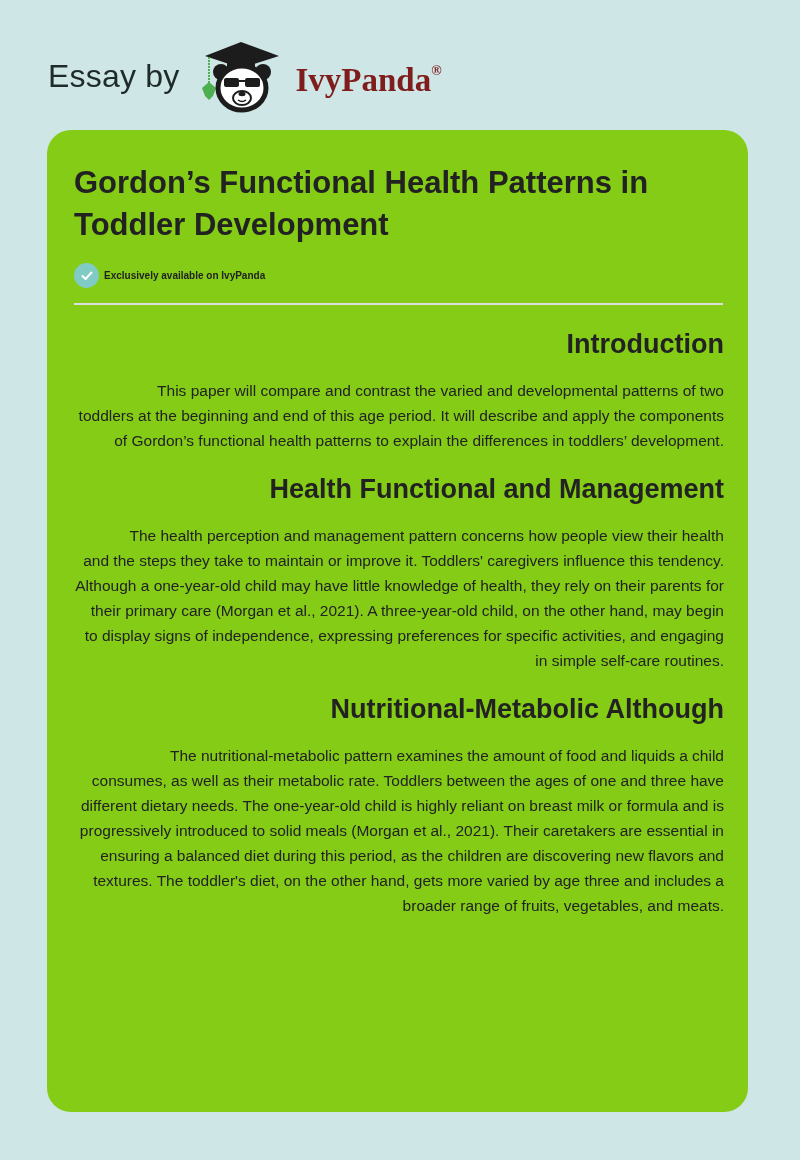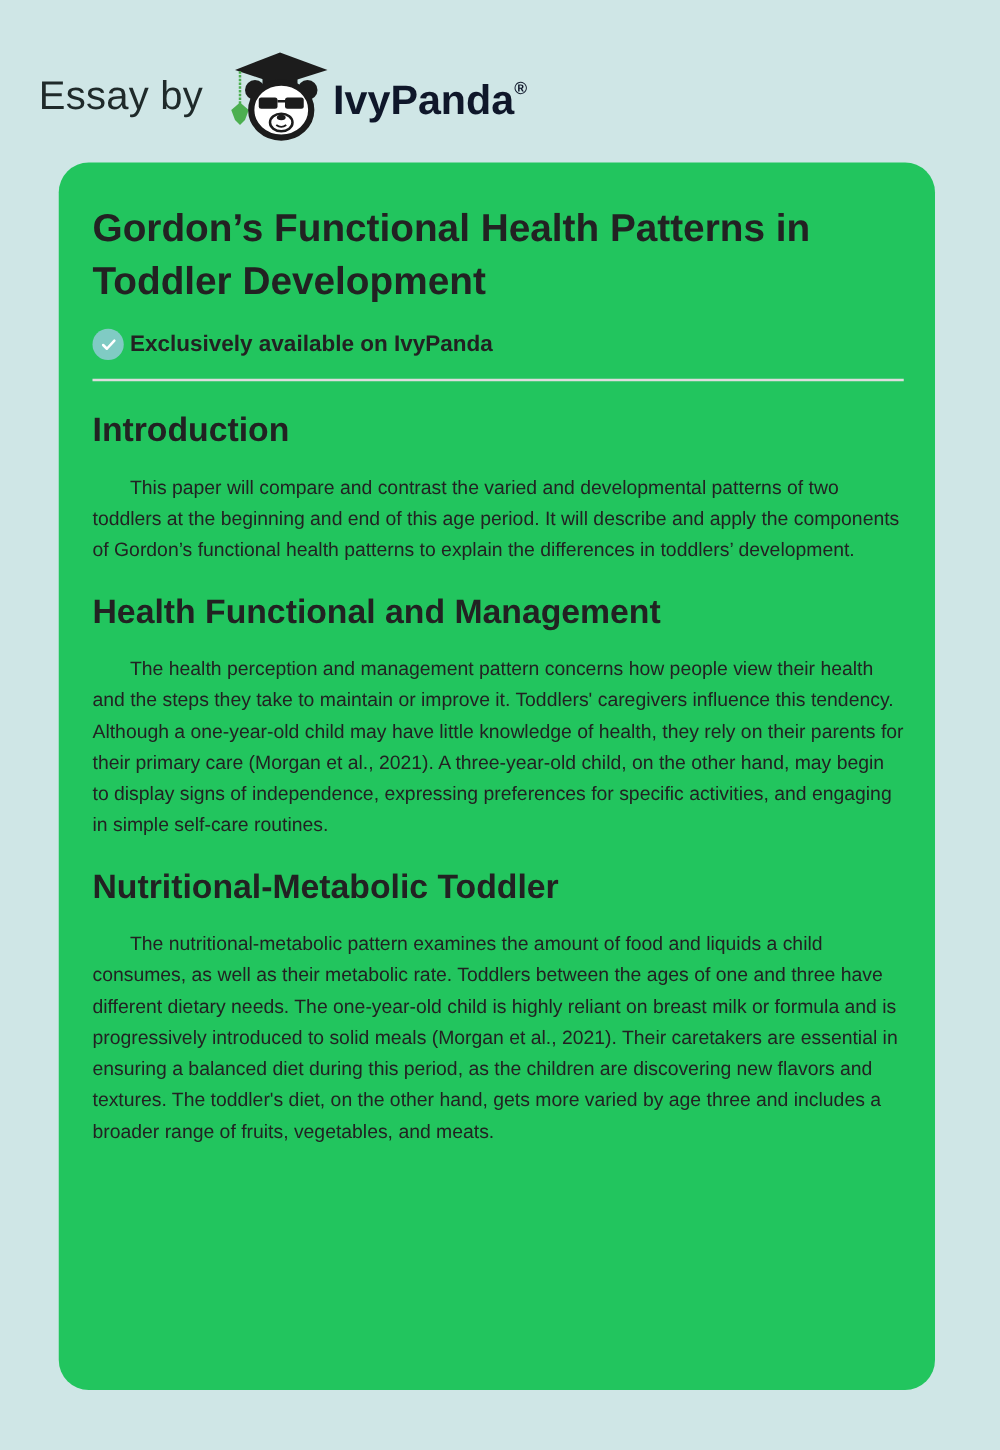--- a/index.html
+++ b/index.html
@@ -5,57 +5,57 @@
   html, body { margin: 0; padding: 0; }
   body {
     width: 800px; height: 1160px;
     background: #cfe6e6;
     position: relative;
     overflow: hidden;
     font-family: "Liberation Sans", sans-serif;
     color: #222;
   }
   .header {
-    position: absolute; left: 31px; top: 36px; height: 80px;
+    position: absolute; left: 48px; top: 36px; height: 80px;
     display: flex; align-items: center; text-align: center;
   }
   .essay-by {
     font-size: 32px; color: #1f2a2a; letter-spacing: 0.2px;
     font-family: "Liberation Sans", sans-serif;
   }
   .logo-mark { margin-left: 18px; width: 86px; height: 76px; }
   .brand {
-    font-family: Liberation Sans, sans-serif; font-weight: bold;
-    font-size: 33px; color: #0f172a; margin-left: 0; margin-top: 8px;
+    font-family: Liberation Serif, serif; font-weight: bold;
+    font-size: 33px; color: #7f1d1d; margin-left: 12px; margin-top: 8px;
   }
   .brand sup { font-size: 14px; position: relative; top: -4px; }
   .card {
     position: absolute; left: 47px; top: 130px; width: 701px; height: 982px;
-    background: #22c55e; border-radius: 24px;
+    background: #84cc16; border-radius: 24px;
   }
   .title {
     position: absolute; left: 27px; top: 32px; width: 640px;
     font-size: 31px; font-weight: bold; line-height: 42px; color: #222;
     margin: 0;
   }
   .badge {
     position: absolute; left: 27px; top: 133px;
     display: flex; align-items: center;
   }
   .check {
     width: 25px; height: 25px; border-radius: 50%;
     background: #80cbc4;
     display: flex; align-items: center; justify-content: center;
   }
-  .badge-text { font-size: 18px; font-weight: bold; margin-left: 5px; color: #222; }
+  .badge-text { font-size: 10px; font-weight: bold; margin-left: 5px; color: #222; }
   .divider {
     position: absolute; left: 27px; top: 173px; width: 649px; height: 2px;
     background: #dddddd;
   }
-  .content { position: absolute; left: 27px; top: 192px; width: 650px; }
+  .content { position: absolute; left: 27px; top: 192px; width: 650px; text-align: right; }
   .section h2 {
     font-size: 27px; font-weight: bold; color: #222; margin: 0; line-height: 44px;
   }
   .section p {
     font-size: 15.5px; line-height: 25px; color: #222; margin: 12px 0 14px 0;
     text-indent: 30px;
   }
 </style>
 </head>
 <body>
@@ -103,17 +103,17 @@
   <div class="content">
     <div class="section">
       <h2>Introduction</h2>
       <p>This paper will compare and contrast the varied and developmental patterns of two toddlers at the beginning and end of this age period. It will describe and apply the components of Gordon’s functional health patterns to explain the differences in toddlers’ development.</p>
     </div>
     <div class="section">
       <h2>Health Functional and Management</h2>
       <p>The health perception and management pattern concerns how people view their health and the steps they take to maintain or improve it. Toddlers' caregivers influence this tendency. Although a one-year-old child may have little knowledge of health, they rely on their parents for their primary care (Morgan et al., 2021). A three-year-old child, on the other hand, may begin to display signs of independence, expressing preferences for specific activities, and engaging in simple self-care routines.</p>
     </div>
     <div class="section">
-      <h2>Nutritional-Metabolic Toddler</h2>
+      <h2>Nutritional-Metabolic Although</h2>
       <p>The nutritional-metabolic pattern examines the amount of food and liquids a child consumes, as well as their metabolic rate. Toddlers between the ages of one and three have different dietary needs. The one-year-old child is highly reliant on breast milk or formula and is progressively introduced to solid meals (Morgan et al., 2021). Their caretakers are essential in ensuring a balanced diet during this period, as the children are discovering new flavors and textures. The toddler's diet, on the other hand, gets more varied by age three and includes a broader range of fruits, vegetables, and meats.</p>
     </div>
   </div>
 </div>
 
 </body></html>

